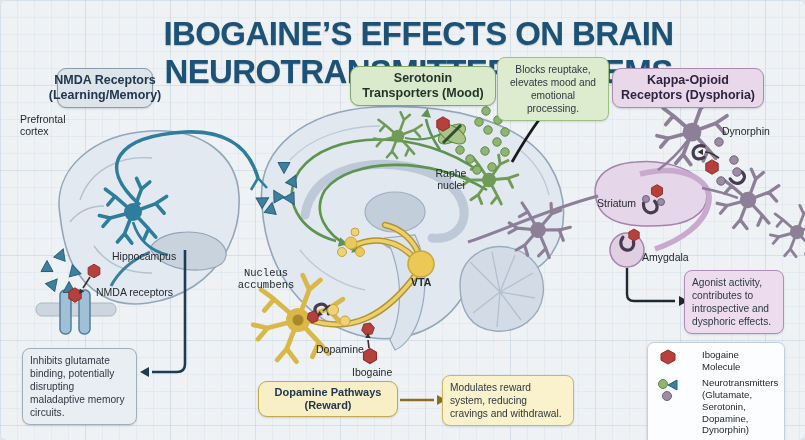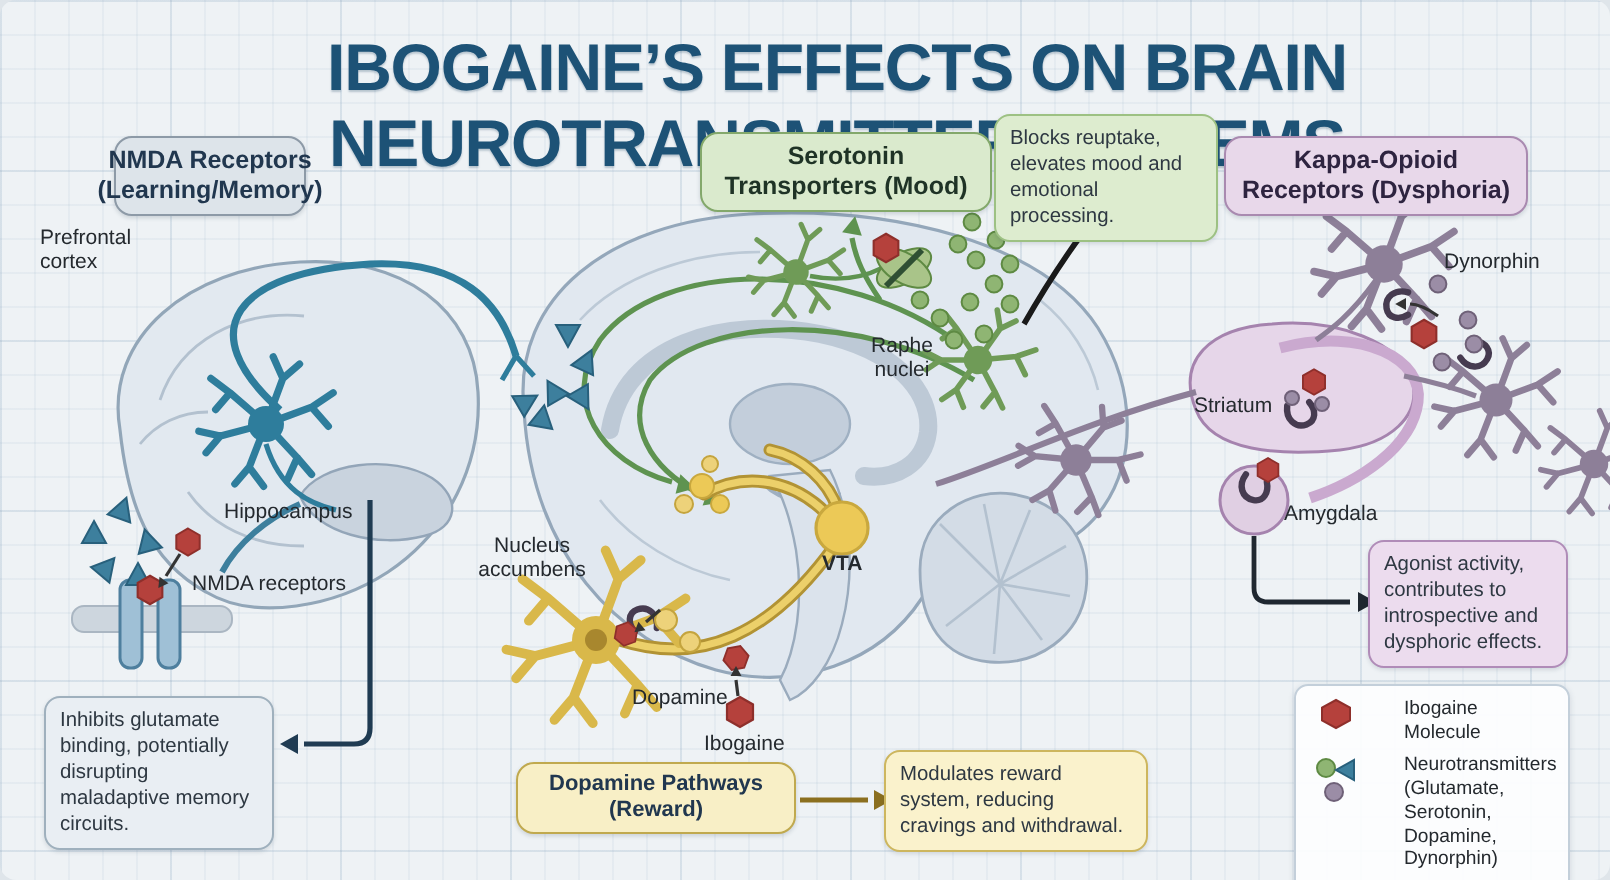--- a/index.html
+++ b/index.html
@@ -226,30 +226,30 @@
   </svg>
 
   <div class="layer">
     <div class="title">IBOGAINE’S EFFECTS ON BRAIN NEUROTRANSMITTER SYSTEMS</div>
 
     <div class="callout" style="left:57px;top:68px;width:96px;background:#dde4ea;border-color:#8d9aa7;">NMDA Receptors (Learning/Memory)</div>
     <div class="callout" style="left:350px;top:66px;width:146px;background:#daeacd;border-color:#83a86b;color:#1f3326;">Serotonin Transporters (Mood)</div>
     <div class="callout" style="left:612px;top:68px;width:152px;background:#e8d8ea;border-color:#a98ab0;color:#2e2440;">Kappa-Opioid Receptors (Dysphoria)</div>
     <div class="callout" style="left:258px;top:381px;width:140px;background:#f8efc6;border-color:#c0a94e;font-size:11px;">Dopamine Pathways (Reward)</div>
 
-    <div class="note" style="left:497px;top:57px;width:112px;background:#ddeccf;border-color:#9dc183;">Blocks reuptake, elevates mood and emotional processing.</div>
+    <div class="note" style="left:497px;top:57px;width:112px;background:#ddeccf;border-color:#9dc183;text-align:center;">Blocks reuptake, elevates mood and emotional processing.</div>
     <div class="note" style="left:22px;top:348px;width:115px;background:#e9eef3;border-color:#9fb0bd;">Inhibits glutamate binding, potentially disrupting maladaptive memory circuits.</div>
     <div class="note" style="left:442px;top:375px;width:132px;background:#faf2cc;border-color:#cdb65e;">Modulates reward system, reducing cravings and withdrawal.</div>
     <div class="note" style="left:684px;top:270px;width:100px;background:#ecdcee;border-color:#b08cb8;">Agonist activity, contributes to introspective and dysphoric effects.</div>
 
     <div class="rlabel" style="left:20px;top:113px;width:60px;">Prefrontal cortex</div>
     <div class="rlabel" style="left:112px;top:250px;">Hippocampus</div>
     <div class="rlabel" style="left:96px;top:286px;">NMDA receptors</div>
     <div class="rlabel center" style="left:428px;top:167px;width:46px;">Raphe nuclei</div>
-    <div class="rlabel center" style="left:234px;top:267px;width:64px;">Nucleus accumbens</div>
+    <div class="rlabel center" style="left:234px;top:267px;width:64px;font-family:Liberation Mono, monospace;">Nucleus accumbens</div>
     <div class="rlabel" style="left:411px;top:276px;font-weight:bold;">VTA</div>
     <div class="rlabel" style="left:597px;top:197px;">Striatum</div>
     <div class="rlabel" style="left:642px;top:251px;">Amygdala</div>
     <div class="rlabel" style="left:722px;top:125px;">Dynorphin</div>
     <div class="rlabel" style="left:316px;top:343px;">Dopamine</div>
     <div class="rlabel" style="left:352px;top:366px;">Ibogaine</div>
 
     <div class="legend">
       <div class="legend-row">
         <span class="legend-icon">

